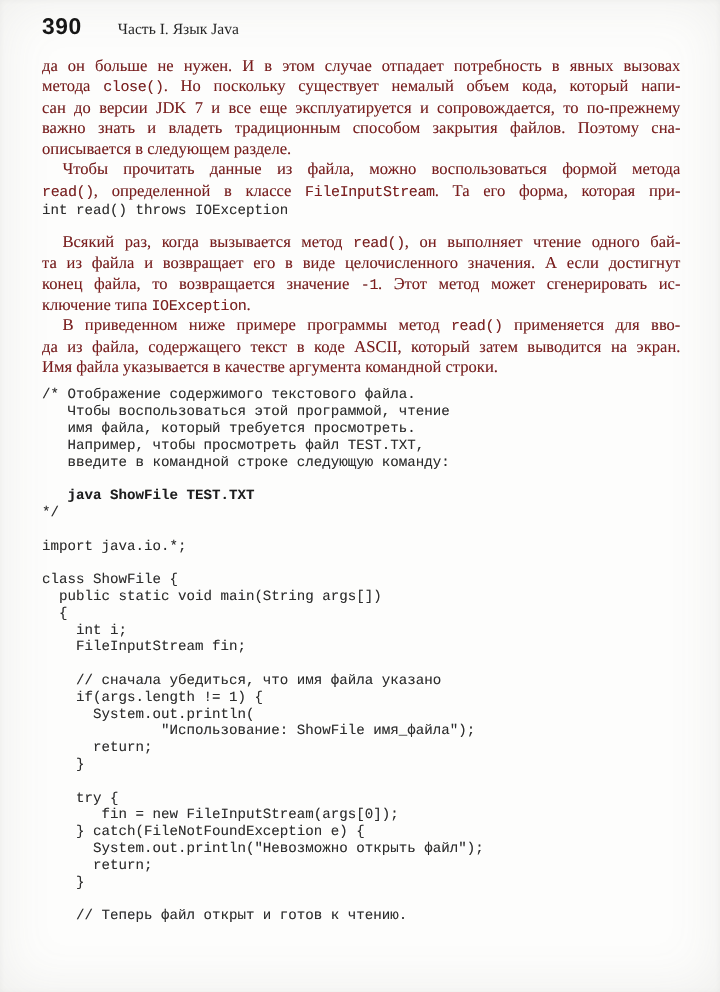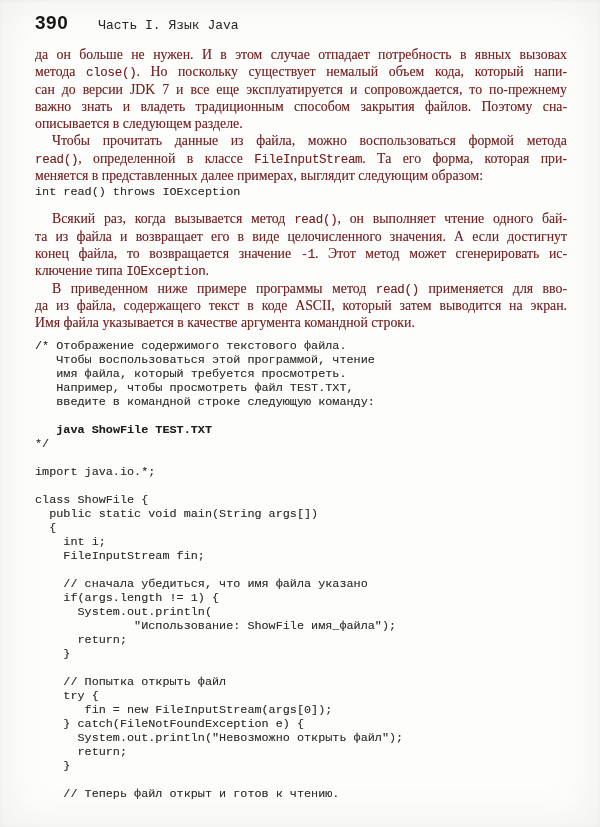--- a/index.html
+++ b/index.html
@@ -15,21 +15,21 @@
   }
   .hdr{
     display:flex;align-items:baseline;
     height:24px;margin-bottom:10px;
   }
   .pagenum{
     font-family:"Liberation Sans",sans-serif;
     font-weight:700;font-size:19px;color:#161616;letter-spacing:0.5px;
   }
   .chapter{
-    font-family:Liberation Mono, monospace;
+    font-family:Liberation Serif, serif;
     font-size:13px;color:#262626;margin-left:30px;
   }
   .body-text{width:532px;}
   .para{margin:0;}
   .tline{
     font-family:"Liberation Serif",serif;
     font-size:13.8px;line-height:17.3px;
     color:#7f1d1d;
     text-align:justify;
     text-align-last:justify;
@@ -65,21 +65,20 @@
       <div class="para">
         <div class="tline">да он больше не нужен. И в этом случае отпадает потребность в явных вызовах</div>
         <div class="tline">метода <span class="mono">close()</span>. Но поскольку существует немалый объем кода, который напи-</div>
         <div class="tline">сан до версии JDK 7 и все еще эксплуатируется и сопровождается, то по-прежнему</div>
         <div class="tline">важно знать и владеть традиционным способом закрытия файлов. Поэтому сна-</div>
         <div class="tline last">описывается в следующем разделе.</div>
       </div>
       <div class="para">
         <div class="tline indent">Чтобы прочитать данные из файла, можно воспользоваться формой метода</div>
         <div class="tline"><span class="mono">read()</span>, определенной в классе <span class="mono">FileInputStream</span>. Та его форма, которая при-</div>
-        <div class="tline last">меняется в представленных далее примерах, выглядит следующим образом:</div>
       </div>
       <div class="codeline-block">
         <div class="cline">int read() throws IOException</div>
       </div>
       <div class="para">
         <div class="tline indent">Всякий раз, когда вызывается метод <span class="mono">read()</span>, он выполняет чтение одного бай-</div>
         <div class="tline">та из файла и возвращает его в виде целочисленного значения. А если достигнут</div>
         <div class="tline">конец файла, то возвращается значение <span class="mono">-1</span>. Этот метод может сгенерировать ис-</div>
         <div class="tline last">ключение типа <span class="mono">IOException</span>.</div>
       </div>
@@ -106,21 +105,20 @@
         <div class="cline">    int i;</div>
         <div class="cline">    FileInputStream fin;</div>
         <div class="cline">&nbsp;</div>
         <div class="cline">    // сначала убедиться, что имя файла указано</div>
         <div class="cline">    if(args.length != 1) {</div>
         <div class="cline">      System.out.println(</div>
         <div class="cline">              "Использование: ShowFile имя_файла");</div>
         <div class="cline">      return;</div>
         <div class="cline">    }</div>
         <div class="cline">&nbsp;</div>
-        <div class="cline">    // Попытка открыть файл</div>
         <div class="cline">    try {</div>
         <div class="cline">       fin = new FileInputStream(args[0]);</div>
         <div class="cline">    } catch(FileNotFoundException e) {</div>
         <div class="cline">      System.out.println("Невозможно открыть файл");</div>
         <div class="cline">      return;</div>
         <div class="cline">    }</div>
         <div class="cline">&nbsp;</div>
         <div class="cline">    // Теперь файл открыт и готов к чтению.</div>
       </div>
     </div>

